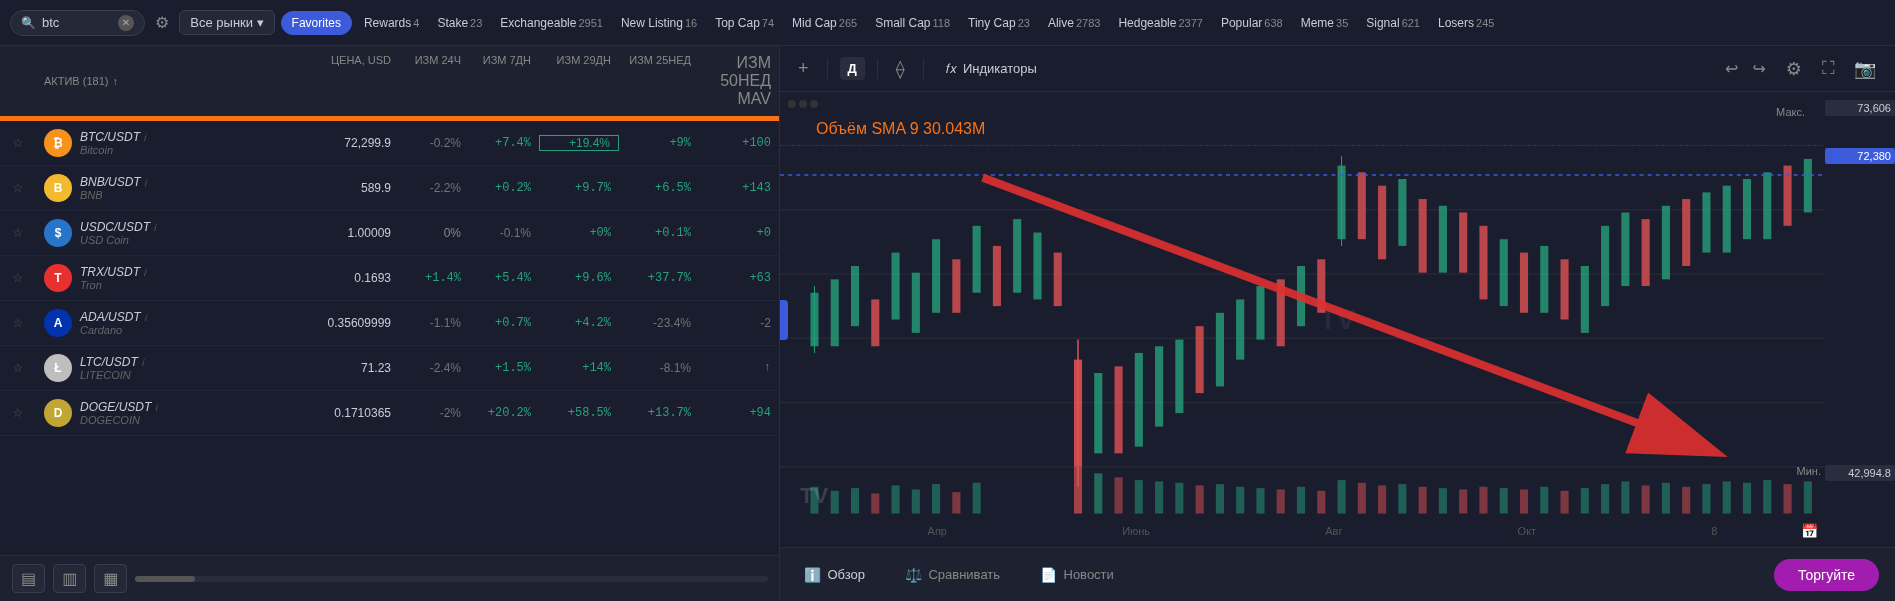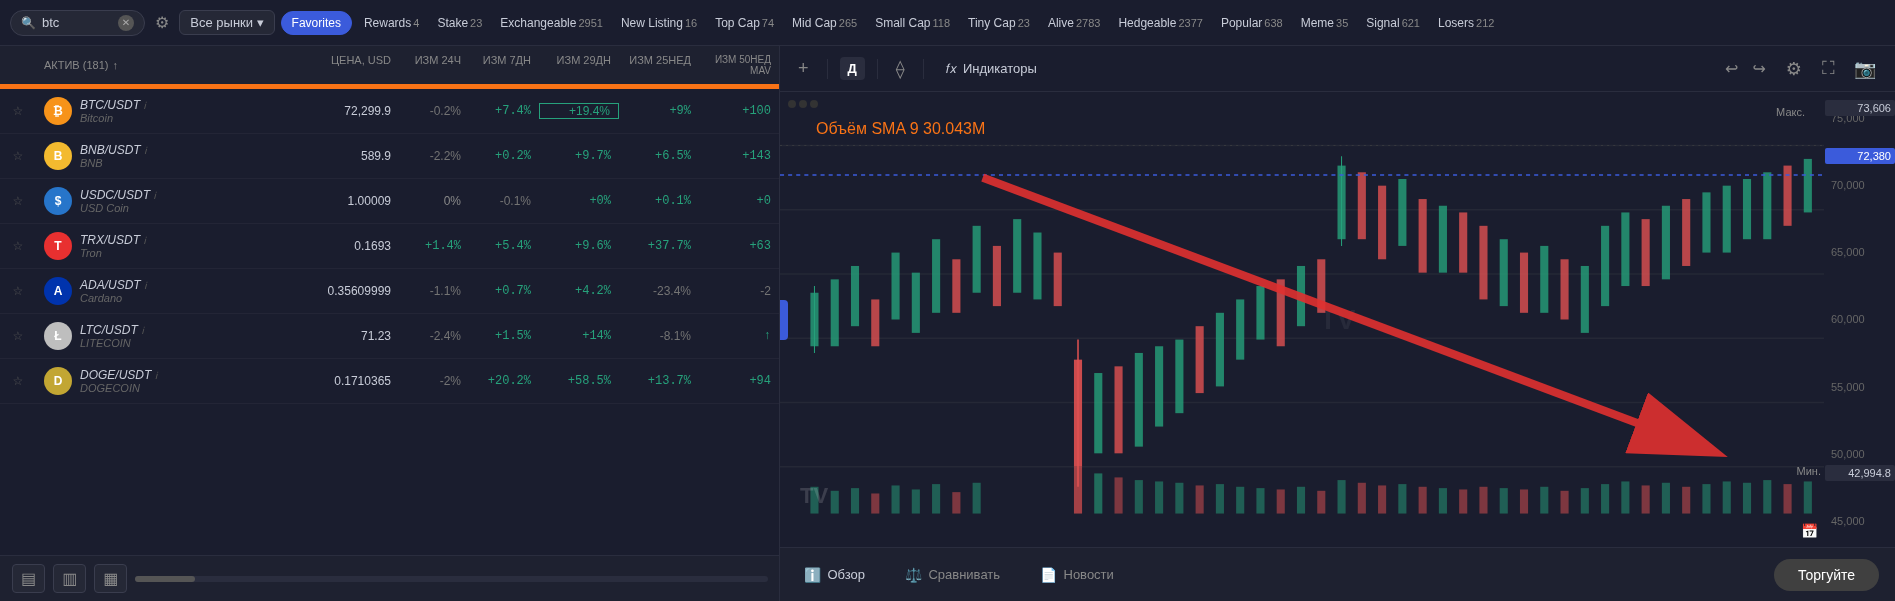--- a/index.html
+++ b/index.html
@@ -314,21 +314,21 @@
       display: flex; align-items: center; gap: 6px;
       cursor: pointer; color: #888; font-size: 13px;
       padding: 4px 8px; border-radius: 4px;
     }
     .bottom-tab.active { color: #c8ccd8; }
     .bottom-tab-icon { font-size: 14px; }
 
     .bottom-spacer { flex: 1; }
 
     .trade-btn {
-      background: #404040; color: #fff;
+      background: #a21caf; color: #fff;
       border: none; border-radius: 20px;
       padding: 8px 24px; font-size: 14px; font-weight: 500;
       cursor: pointer;
     }
 
     
     .three-dots {
       position: absolute;
       top: 8px; left: 8px;
       display: flex; gap: 3px;
@@ -389,40 +389,40 @@
   <div class="nav-item">
     <span>Popular</span><span class="count">638</span>
   </div>
   <div class="nav-item">
     <span>Meme</span><span class="count">35</span>
   </div>
   <div class="nav-item">
     <span>Signal</span><span class="count">621</span>
   </div>
   <div class="nav-item">
-    <span>Losers</span><span class="count">212</span>
+    <span>Losers</span><span class="count">245</span>
   </div>
 </div>
 
 <div class="main-layout">
 
   <div class="left-panel" style="position:relative;">
 
     <div class="table-header">
       <div></div>
       <div class="th-asset">
         <span>АКТИВ (181)</span>
         <span style="color:#888;">↑</span>
       </div>
       <div style="text-align:right;">ЦЕНА, USD</div>
       <div style="text-align:right;">ИЗМ 24Ч</div>
       <div style="text-align:right;">ИЗМ 7ДН</div>
       <div style="text-align:right;">ИЗМ 29ДН</div>
       <div style="text-align:right;">ИЗМ 25НЕД</div>
-      <div style="text-align:right; font-size:10px;">ИЗМ 50НЕД MAV</div>
+      <div style="text-align:right; font-size:16px;">ИЗМ 50НЕД MAV</div>
     </div>
 
     <div class="table-body" id="table-body">
     <div class="table-row">
     <div class="star-col">☆</div>
     <div class="asset-info">
       <div class="asset-icon" style="background:#f7931a; color:#fff;">₿</div>
       <div class="asset-name-col">
         <span class="asset-ticker">BTC/USDT <span style="color:#555;font-size:10px;">ℹ</span></span>
         <span class="asset-full">Bitcoin</span>
@@ -704,29 +704,20 @@
 
       <svg class="red-arrow-overlay" viewBox="0 0 1100 340">
         <defs>
           <marker id="arrowhead" markerWidth="12" markerHeight="8" refX="10" refY="4" orient="auto">
             <polygon points="0 0, 12 4, 0 8" fill="#e03030"></polygon>
           </marker>
         </defs>
         <line x1="200" y1="30" x2="920" y2="300" stroke="#e03030" stroke-width="8" marker-end="url(#arrowhead)" opacity="0.9"></line>
       </svg>
 
-      <div class="chart-price-labels">
-        <span>75,000</span>
-        <span>70,000</span>
-        <span>65,000</span>
-        <span>60,000</span>
-        <span>55,000</span>
-        <span>50,000</span>
-        <span>45,000</span>
-      </div>
 
       <div class="price-badge-max">
         <span>Макс.</span>
       </div>
       <div class="price-val-max" style="top:8px; right:0; width:70px; text-align:right; padding-right:4px;">
         <span>73,606</span>
       </div>
 
       <div class="current-price-badge" style="top:56px; right:0; width:70px; text-align:right; padding-right:4px;">
         <span>72,380</span>
@@ -736,20 +727,27 @@
         <span>Мин.</span>
       </div>
       <div class="price-val-min" style="bottom:66px; right:0; width:70px; text-align:right; padding-right:4px; background:#2a2d3e; color:#c8ccd8; font-size:11px; position:absolute; border-radius:2px; padding:2px 4px;">
         <span>42,994.8</span>
       </div>
 
       <div class="chart-sidebar-handle"></div>
 
       <div style="position:absolute; bottom:38px; left:20px; font-size:22px; font-weight:bold; color:rgba(255,255,255,0.15);">TV</div>
 
+      <div style="position:absolute; bottom:10px; left:60px; right:90px; display:flex; justify-content:space-around;">
+        <span style="font-size:11px;color:#555;">Апр</span>
+        <span style="font-size:11px;color:#555;">Июнь</span>
+        <span style="font-size:11px;color:#555;">Авг</span>
+        <span style="font-size:11px;color:#555;">Окт</span>
+        <span style="font-size:11px;color:#555;">8</span>
+      </div>
 
       <div style="position:absolute; bottom:8px; right:76px; color:#888; font-size:14px;">📅</div>
     </div>
 
     <div class="bottom-panel">
       <div class="bottom-tab active">
         <span class="bottom-tab-icon">ℹ️</span>
         <span>Обзор</span>
       </div>
       <div class="bottom-tab">

